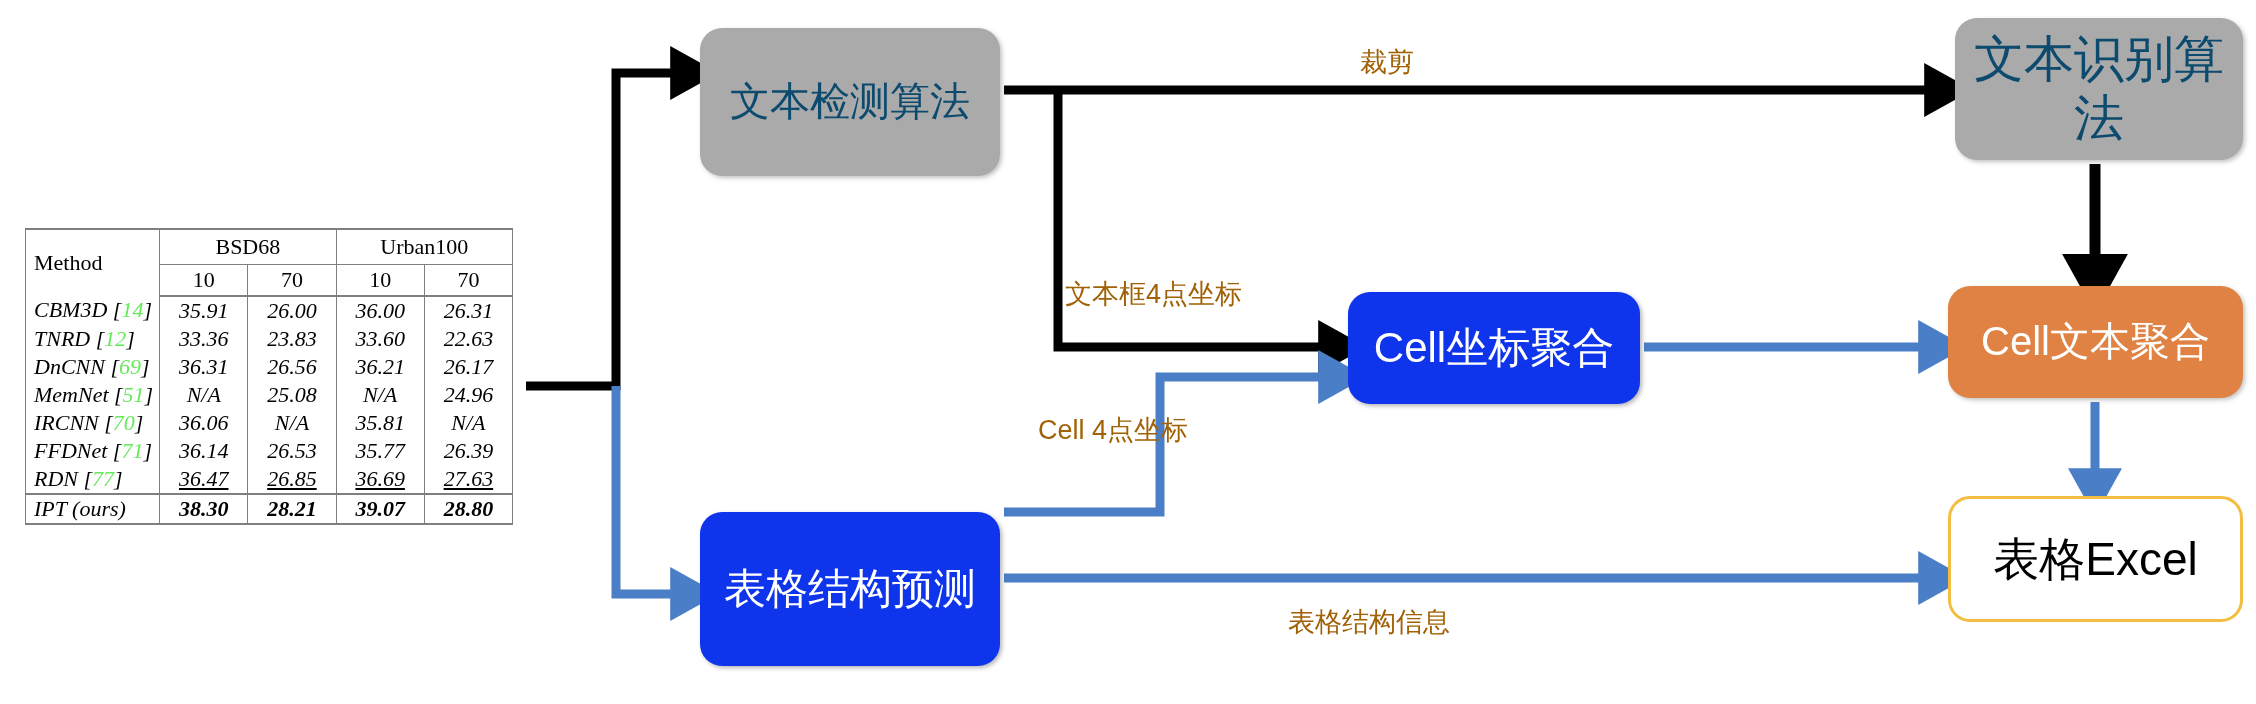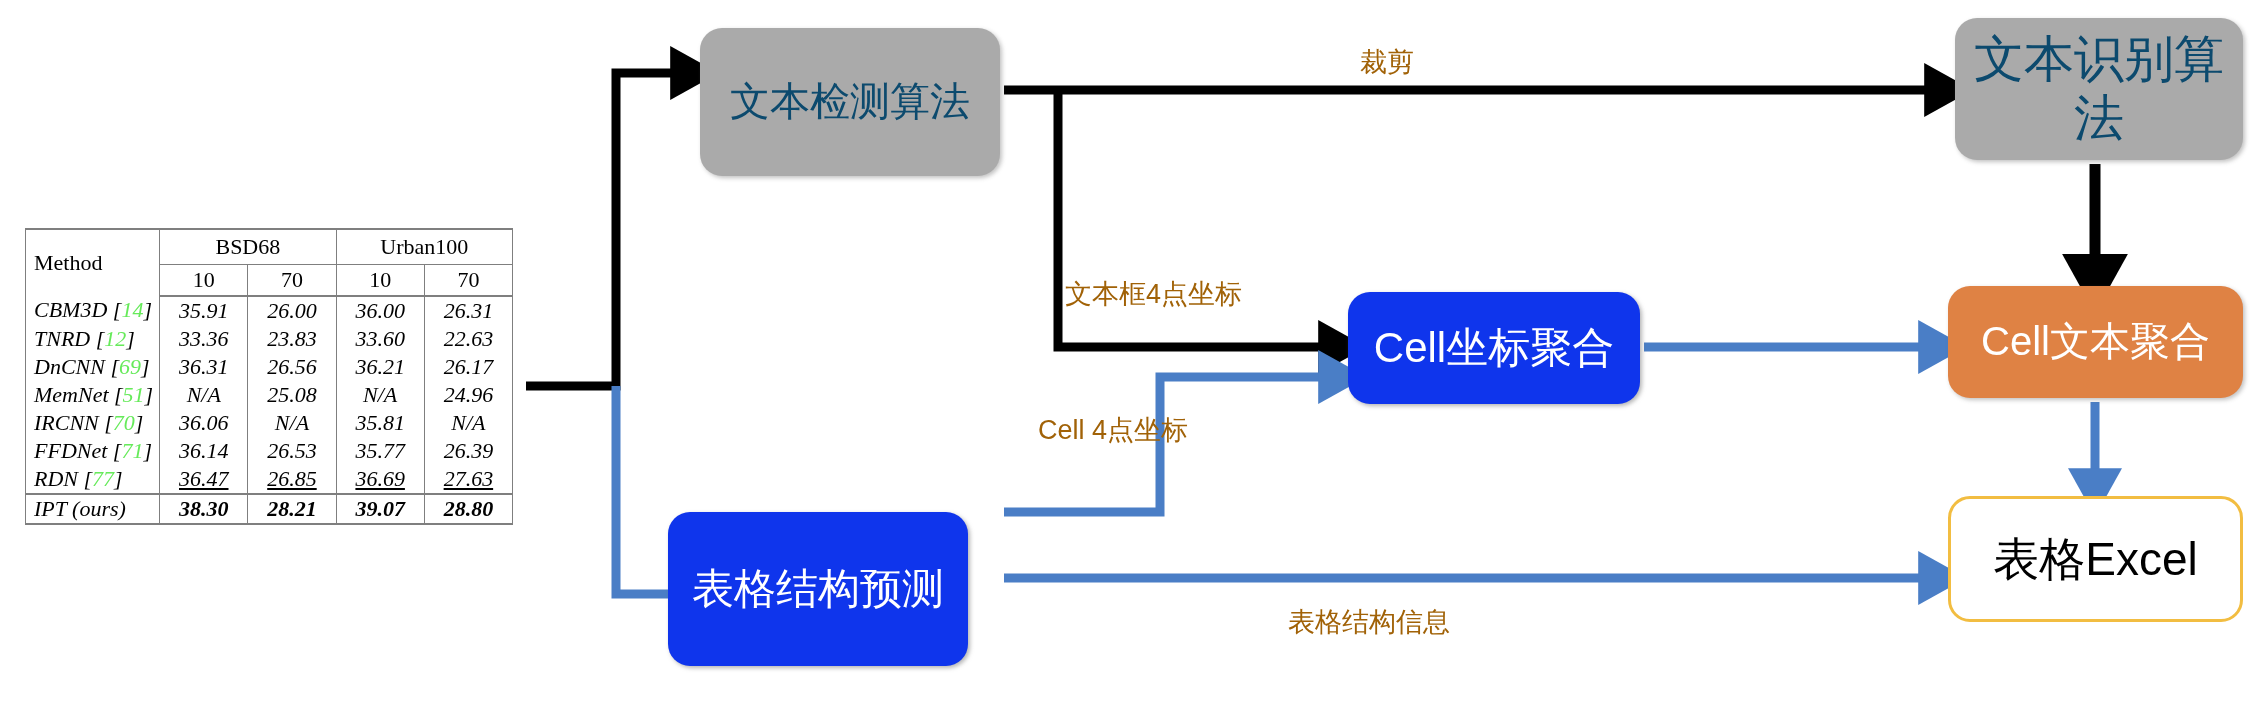--- a/index.html
+++ b/index.html
@@ -46,21 +46,21 @@
   .n-orange{background:#df8244;color:#ffffff;font-size:40px;
     box-shadow:2px 2px 4px rgba(120,120,120,.45);}
   .n-excel{background:#ffffff;color:#000000;font-size:46px;
     border:3px solid #f2bd41;}
 
   #node-text-detect   {left:700px;  top:28px;  width:300px; height:148px;}
   #node-text-recog    {left:1955px; top:18px;  width:288px; height:142px;
                         font-size:50px;}
   #node-cell-coord    {left:1348px; top:292px; width:292px; height:112px;}
   #node-cell-text     {left:1948px; top:286px; width:295px; height:112px;}
-  #node-table-struct  {left:668px;  top:512px; width:300px; height:154px;}
+  #node-table-struct  {left:700px;  top:512px; width:300px; height:154px;}
   #node-table-excel   {left:1948px; top:496px; width:295px; height:126px;}
 
   
   .elabel{position:absolute;color:#a16207;font-size:27px;white-space:nowrap;}
   #lbl-crop       {left:1360px; top:44px;}
   #lbl-box4       {left:1065px; top:276px;}
   #lbl-cell4      {left:1038px; top:412px;}
   #lbl-structinfo {left:1288px; top:604px;}
 </style>
 </head>

